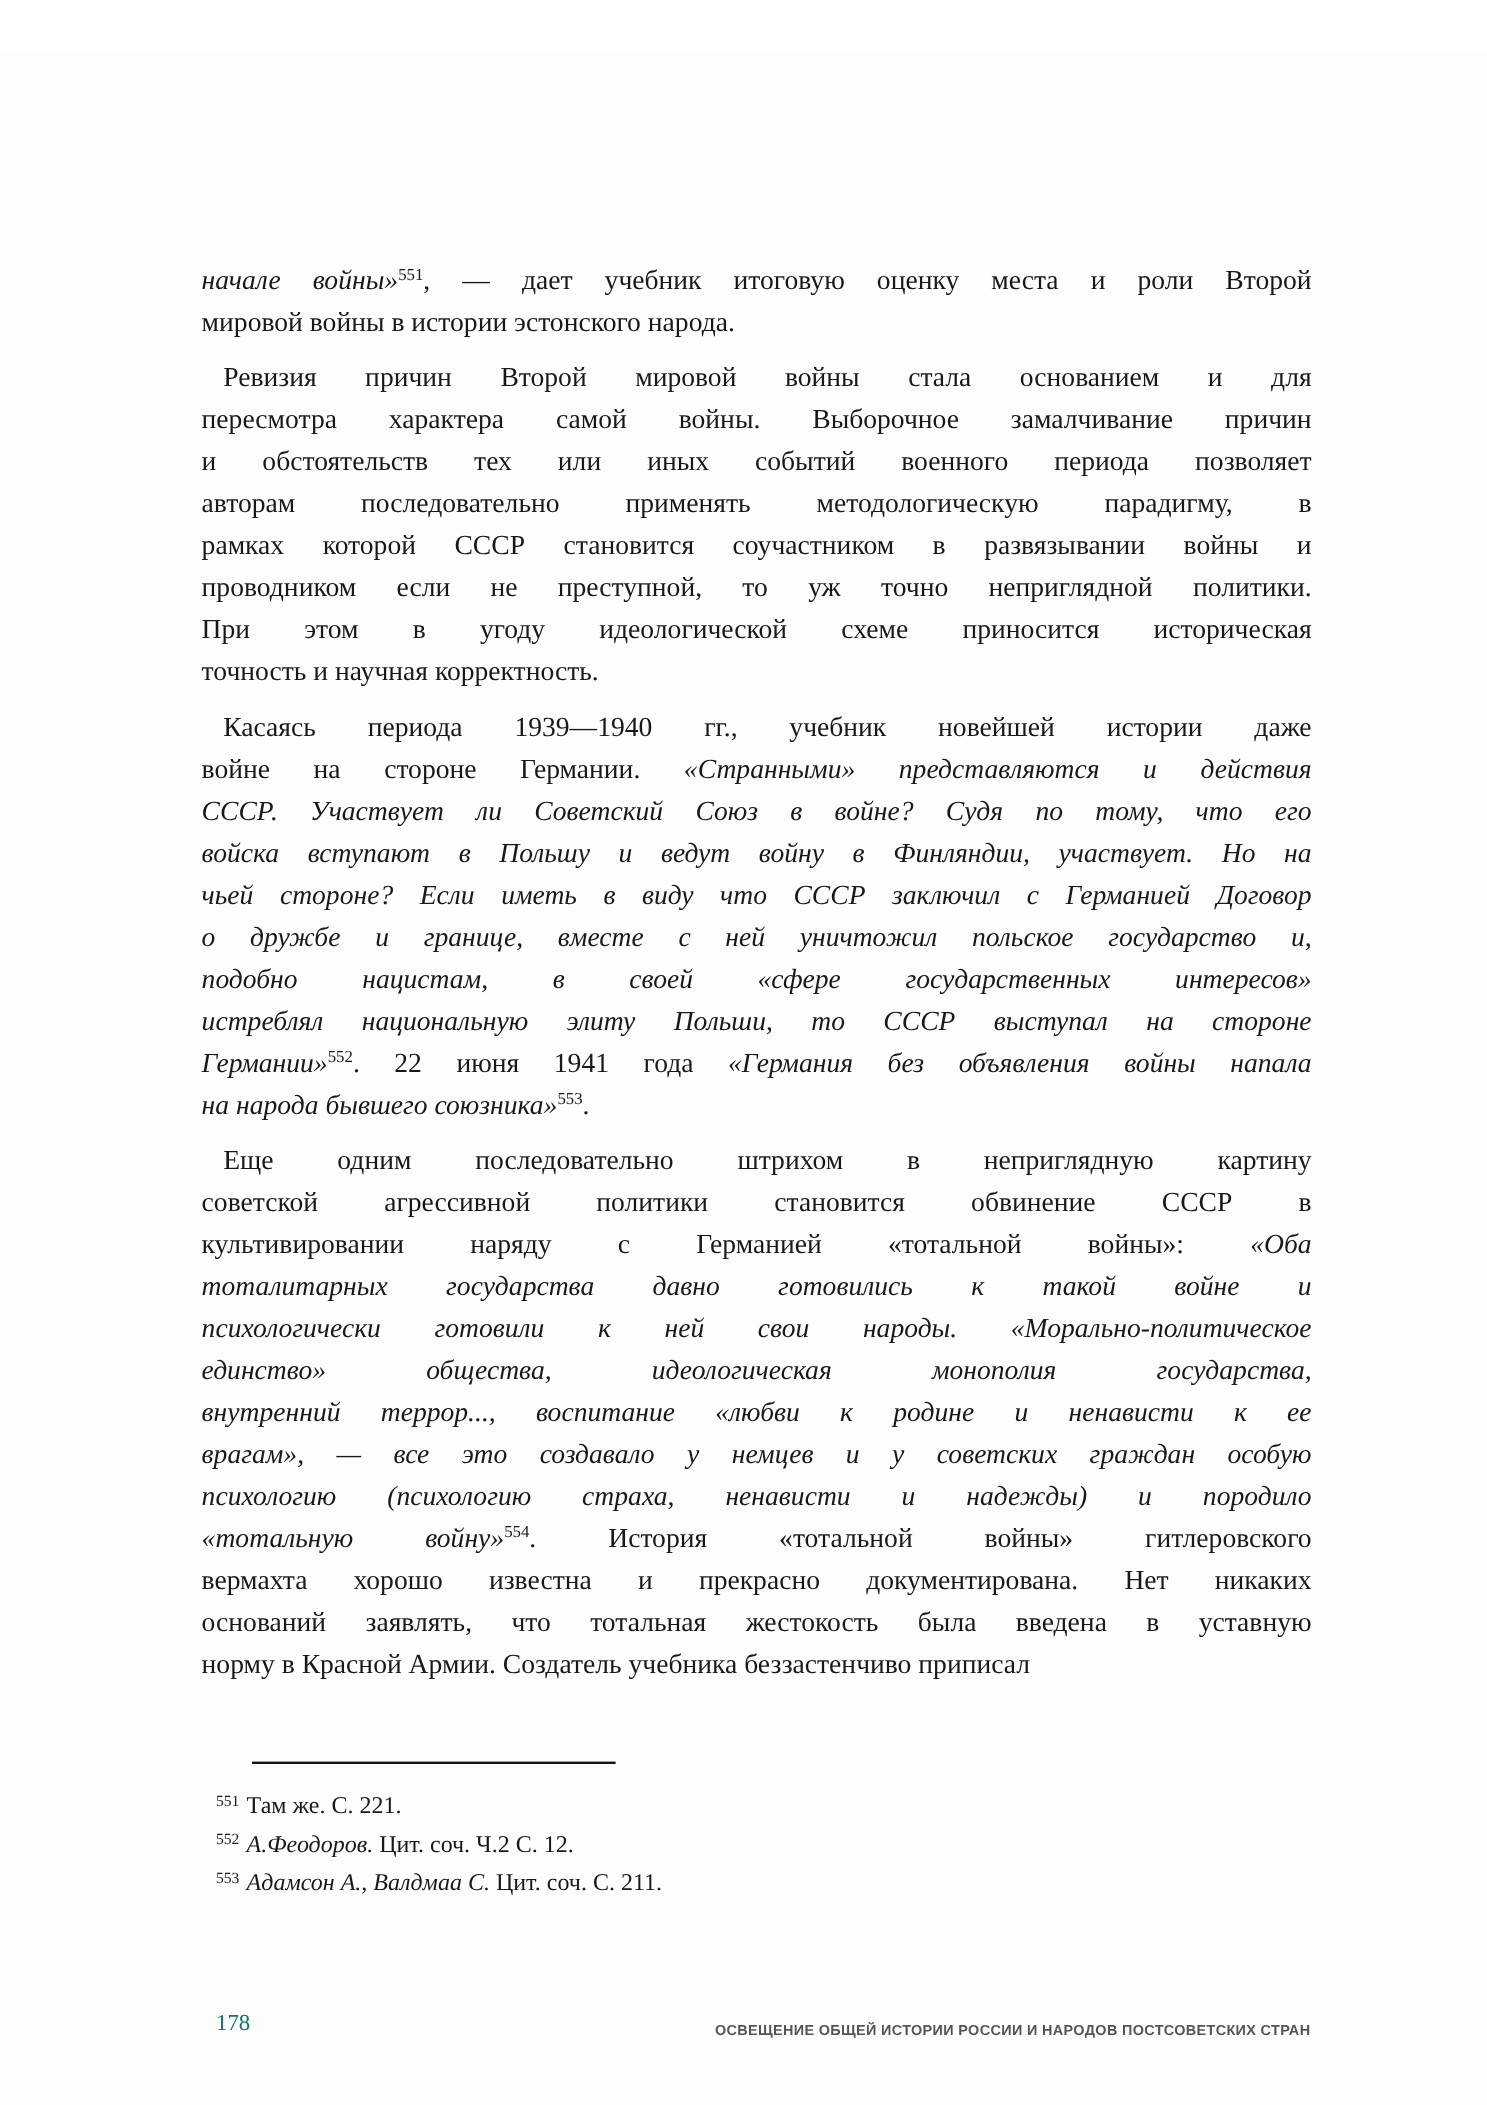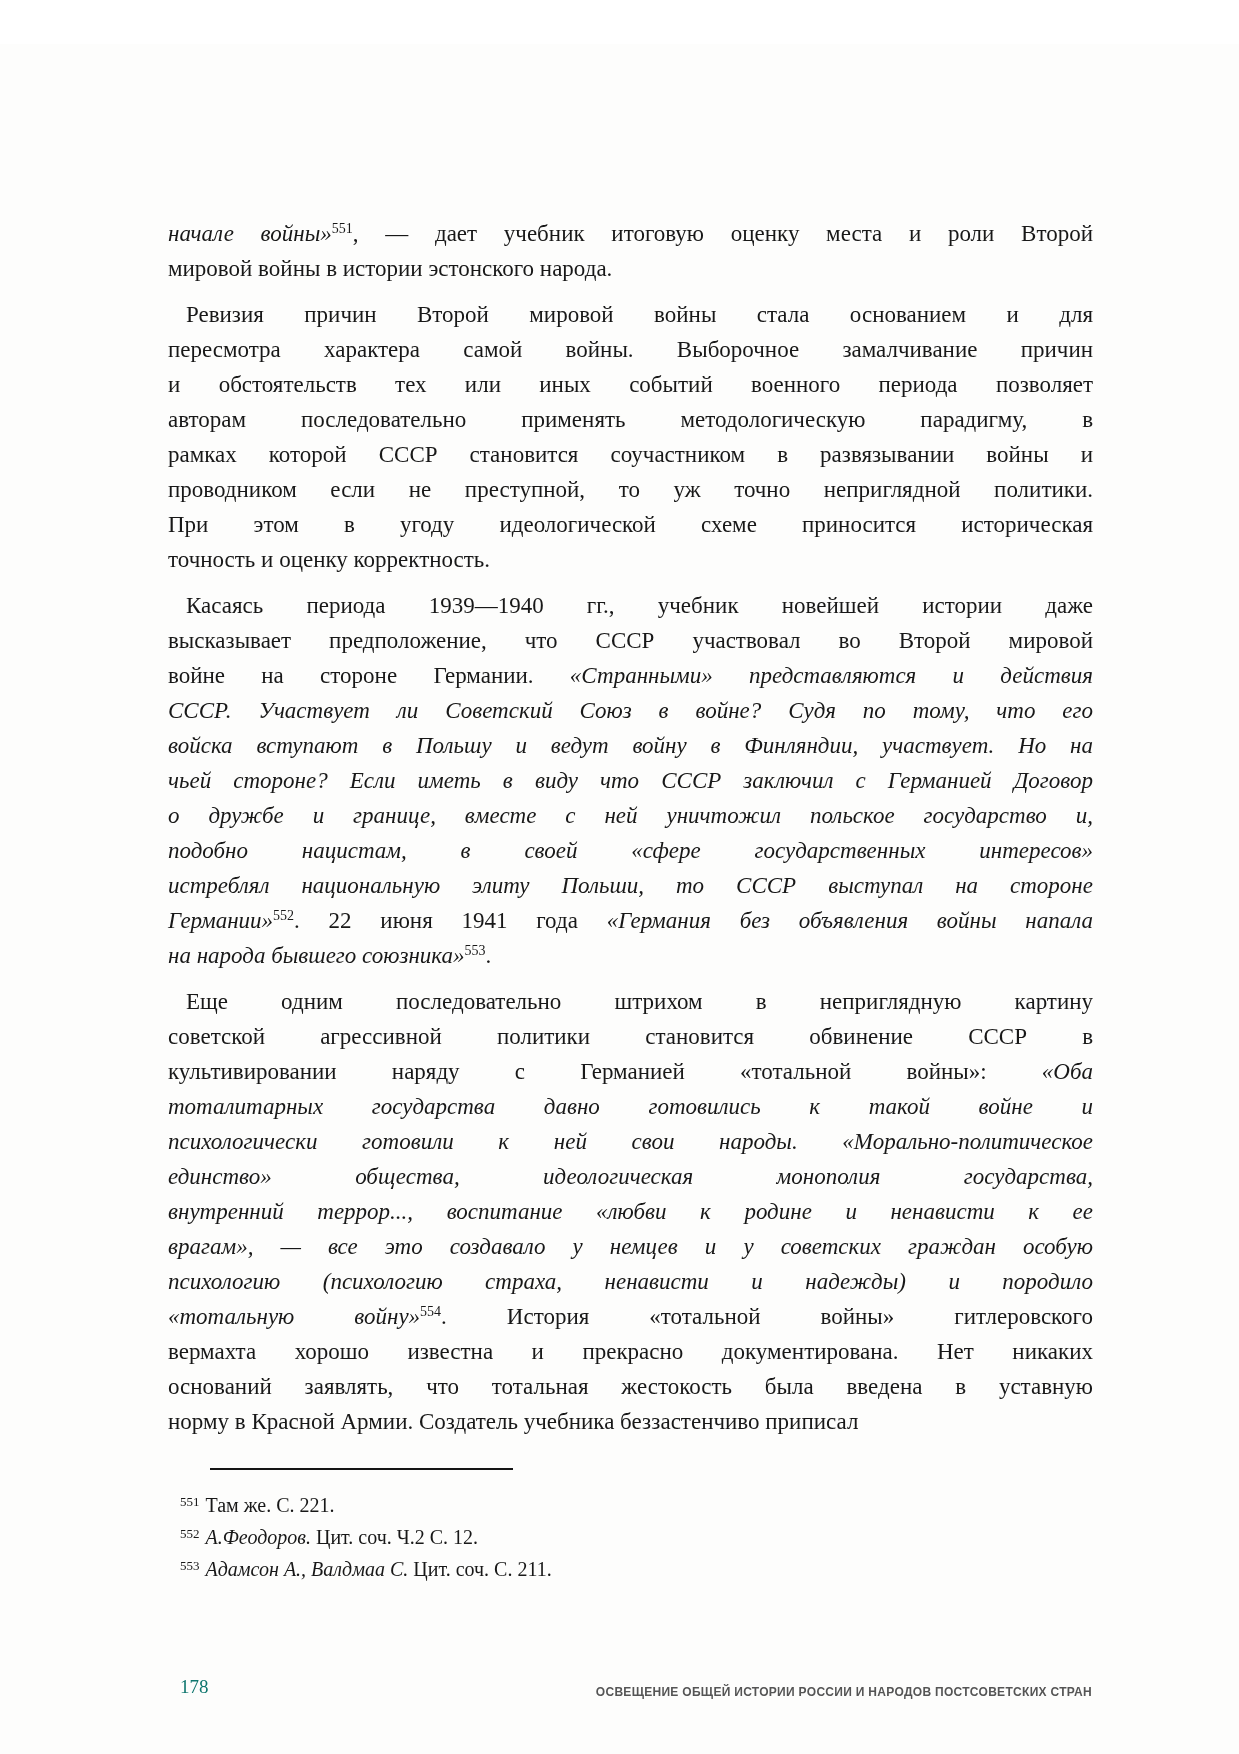--- a/index.html
+++ b/index.html
@@ -86,25 +86,24 @@
           <div class="line last"><span>мировой войны в истории эстонского народа.</span></div>
         </div>
         <div class="para">
           <div class="line indent"><span>Ревизия причин Второй мировой войны стала основанием и для</span></div>
           <div class="line"><span>пересмотра характера самой войны. Выборочное замалчивание причин</span></div>
           <div class="line"><span>и обстоятельств тех или иных событий военного периода позволяет</span></div>
           <div class="line"><span>авторам последовательно применять методологическую парадигму, в</span></div>
           <div class="line"><span>рамках которой СССР становится соучастником в развязывании войны и</span></div>
           <div class="line"><span>проводником если не преступной, то уж точно неприглядной политики.</span></div>
           <div class="line"><span>При этом в угоду идеологической схеме приносится историческая</span></div>
-          <div class="line last"><span>точность и оценку корректность.</span></div>
+          <div class="line last"><span>точность и научная корректность.</span></div>
         </div>
         <div class="para">
           <div class="line indent"><span>Касаясь периода 1939—1940 гг., учебник новейшей истории даже</span></div>
-          <div class="line"><span>высказывает предположение, что СССР участвовал во Второй мировой</span></div>
           <div class="line"><span>войне на стороне Германии. </span><em>«Странными» представляются и действия</em></div>
           <div class="line"><em>СССР. Участвует ли Советский Союз в войне? Судя по тому, что его</em></div>
           <div class="line"><em>войска вступают в Польшу и ведут войну в Финляндии, участвует. Но на</em></div>
           <div class="line"><em>чьей стороне? Если иметь в виду что СССР заключил с Германией Договор</em></div>
           <div class="line"><em>о дружбе и границе, вместе с ней уничтожил польское государство и,</em></div>
           <div class="line"><em>подобно нацистам, в своей «сфере государственных интересов»</em></div>
           <div class="line"><em>истреблял национальную элиту Польши, то СССР выступал на стороне</em></div>
           <div class="line"><em>Германии»</em><sup class="fnref">552</sup><span>. 22 июня 1941 года </span><em>«Германия без объявления войны напала</em></div>
           <div class="line last"><em>на народа бывшего союзника»</em><sup class="fnref">553</sup><span>.</span></div>
         </div>

